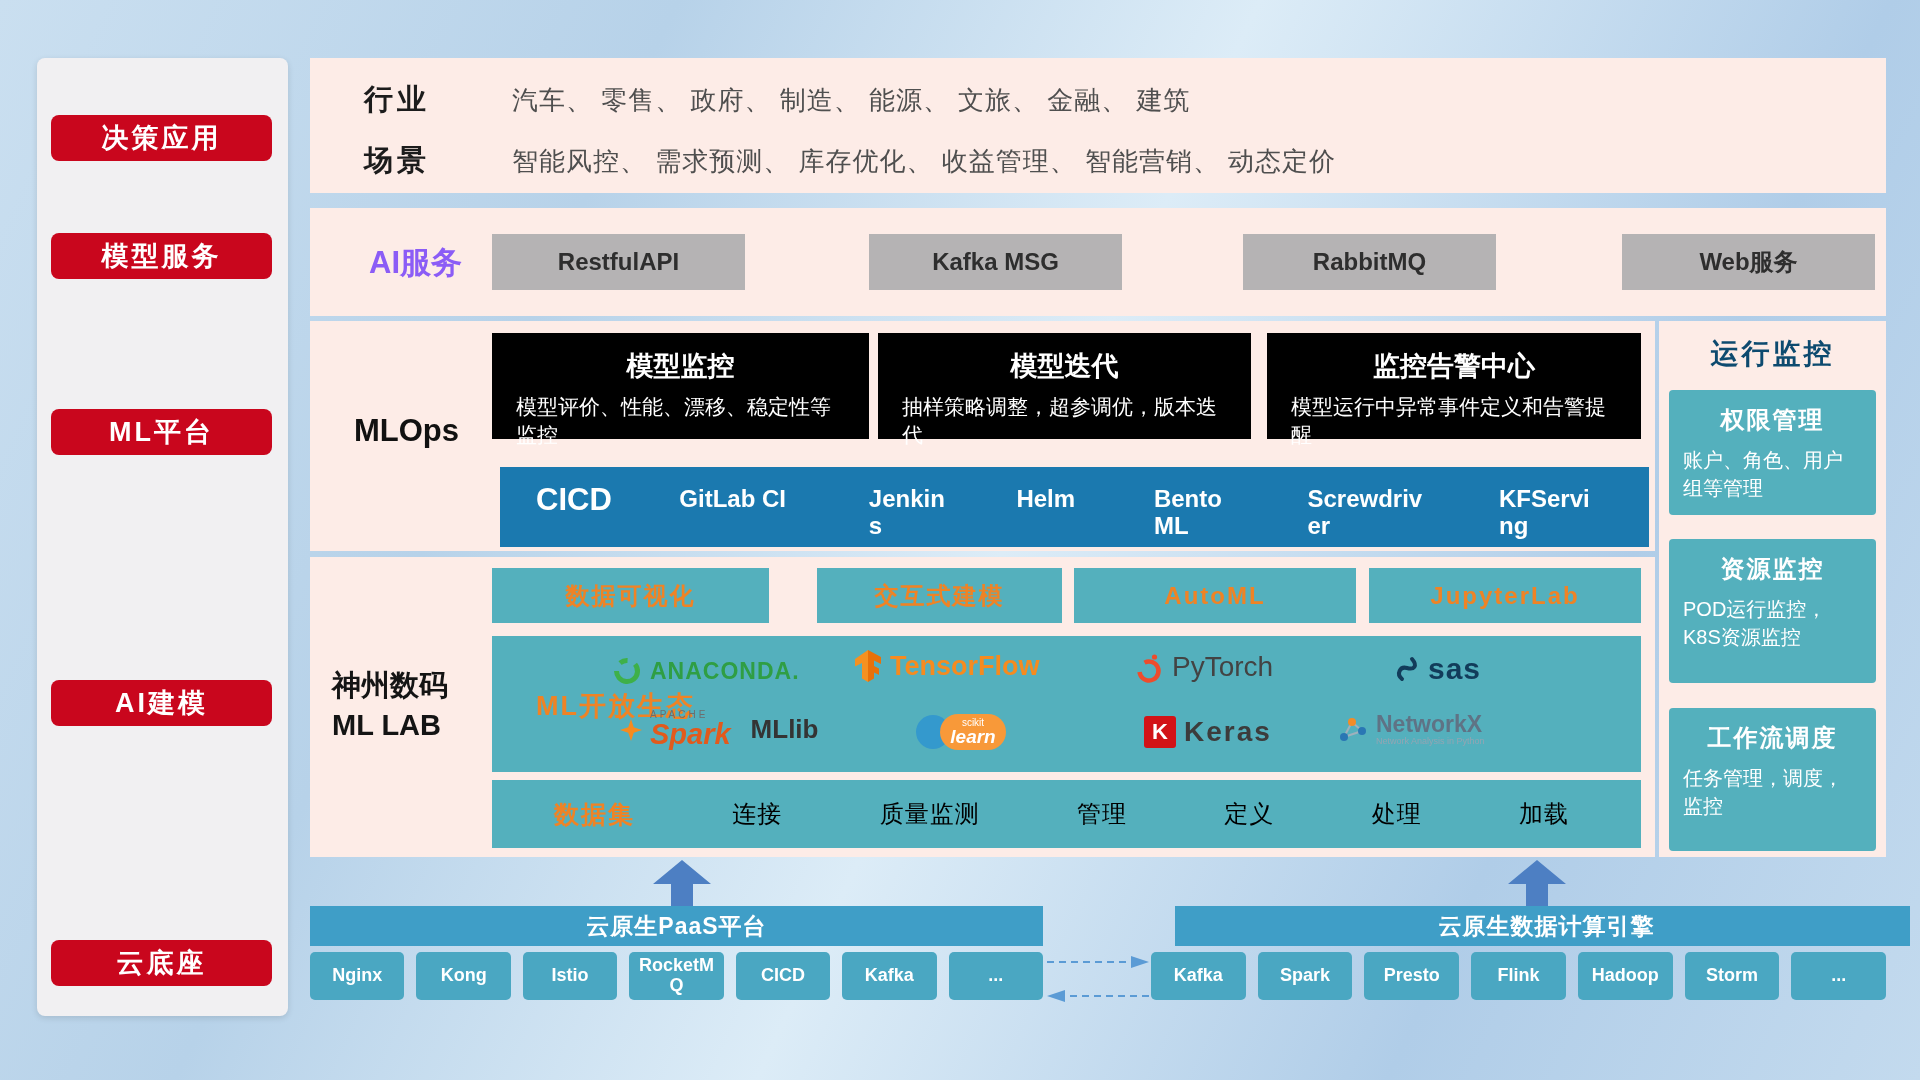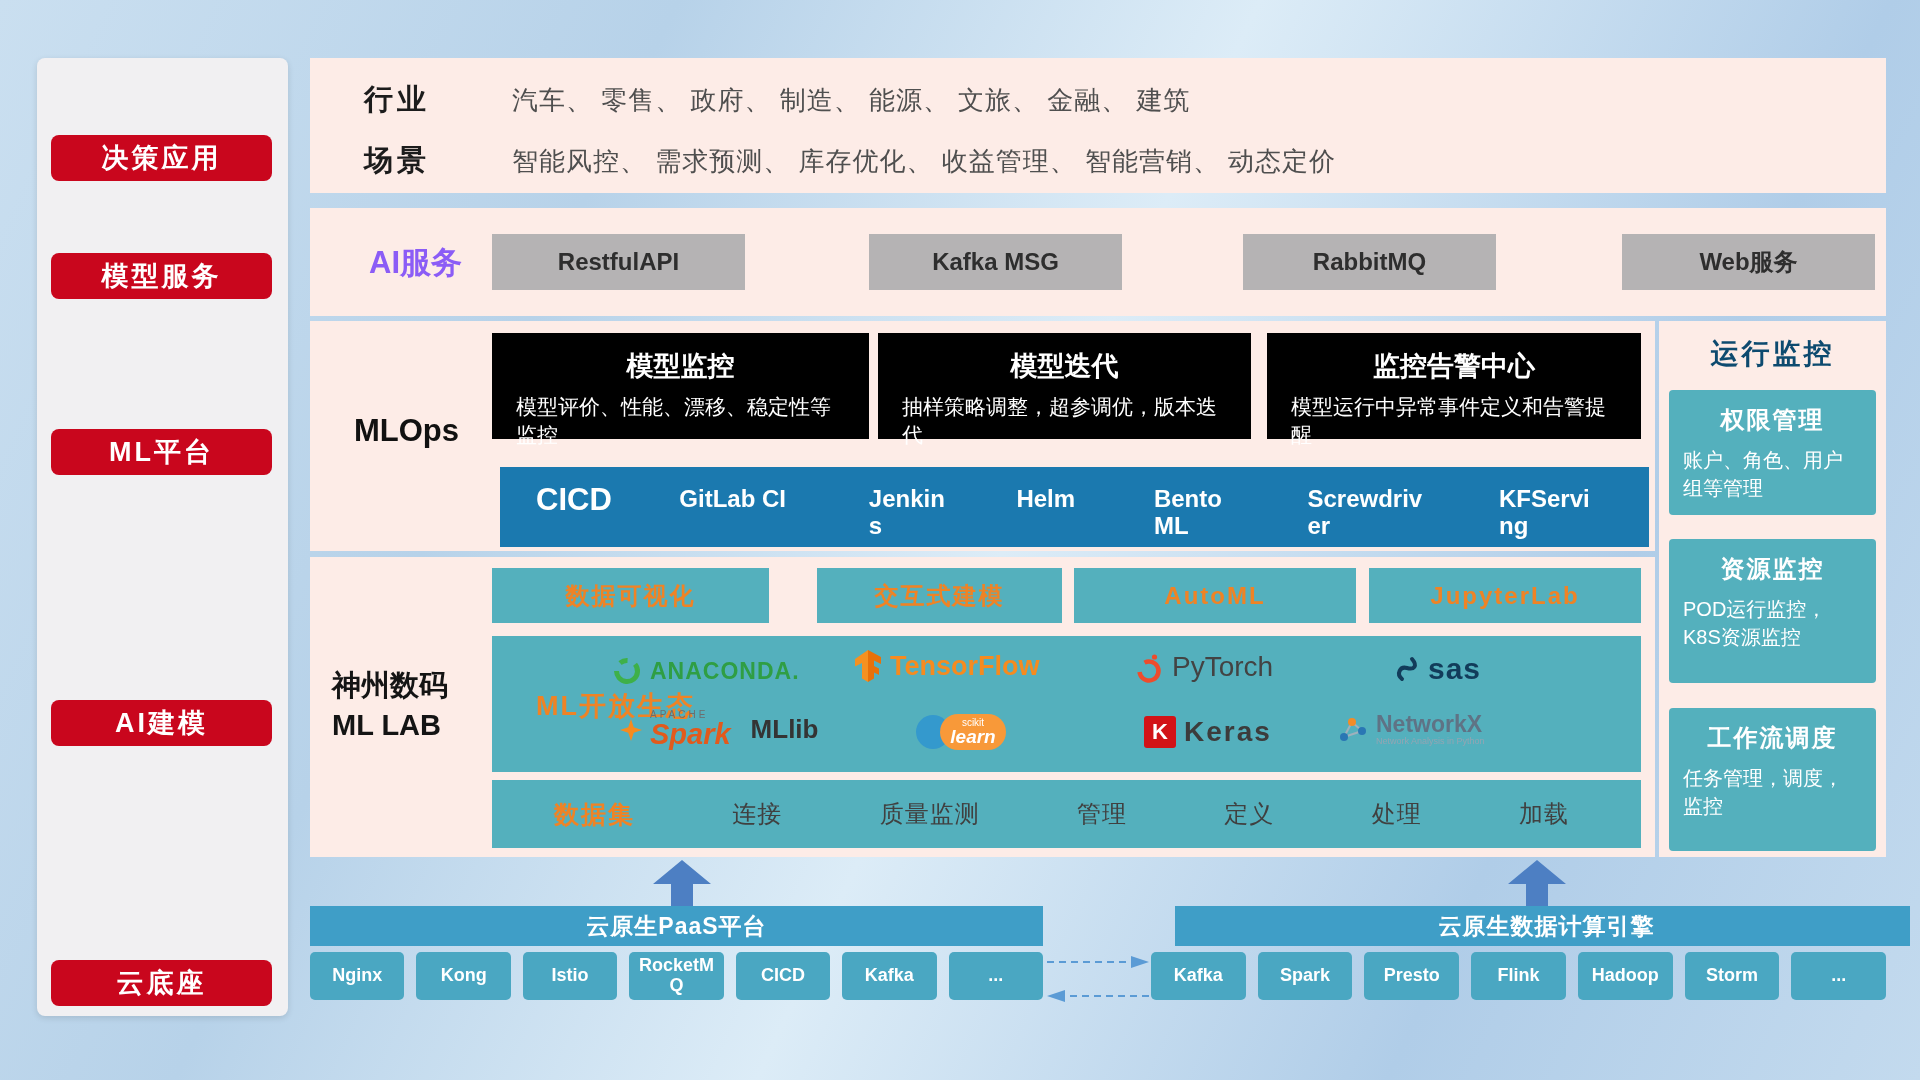--- a/index.html
+++ b/index.html
@@ -6,21 +6,21 @@
   html,body { width:1920px; height:1080px; }
   body { font-family:"Liberation Sans","DejaVu Sans",sans-serif; }
   .canvas { position:relative; width:1920px; height:1080px; overflow:hidden;
     background:linear-gradient(115deg,#cadff0 0%,#b7d2e9 28%,#dcecf7 52%,#b0cde8 78%,#c3daee 100%); }
 
   
   .sidebar { position:absolute; left:37px; top:58px; width:251px; height:958px;
     background:#f1f0f2; border-radius:8px; box-shadow:0 2px 6px rgba(0,0,0,.12); }
   .side-btn { position:absolute; left:14px; width:221px; height:46px; background:#c9061d;
     color:#fff; font-size:27px; font-weight:bold; letter-spacing:3px; border-radius:8px;
-    display:flex; align-items:center; justify-content:center;margin-top:20px; }
+    display:flex; align-items:center; justify-content:center; }
   .sb1{top:57px}.sb2{top:175px}.sb3{top:351px}.sb4{top:622px}.sb5{top:882px}
 
   
   .band { position:absolute; background:#fdece7; }
   .band1 { left:310px; top:58px;  width:1576px; height:135px; }
   .band2 { left:310px; top:208px; width:1576px; height:108px; }
   .band3 { left:310px; top:321px; width:1345px; height:230px; }
   .band4 { left:310px; top:557px; width:1345px; height:300px; }
   .rightcol { left:1659px; top:321px; width:227px; height:536px; }
 
@@ -76,21 +76,21 @@
   .sk-bottom{font-size:19px;font-weight:bold;font-style:italic;line-height:18px}
   .keras-k{width:32px;height:32px;background:#d21317;color:#fff;border-radius:3px;
     display:flex;align-items:center;justify-content:center;font-size:22px;font-weight:bold}
   .keras-text{font-size:28px;font-weight:600;color:#3c3c3c;letter-spacing:2px}
   .nx-col{display:flex;flex-direction:column;line-height:1.1}
   .nx-text{font-size:23px;font-weight:bold;color:#5f7385}
   .nx-tag{font-size:9px;color:#93a5b3}
   .dataset-bar { position:absolute; left:182px; top:223px; width:1149px; height:68px; background:#54b0bd;
     display:flex; align-items:center; justify-content:space-between; padding:0 72px 0 62px; }
   .dataset-label { font-size:25px; font-weight:bold; color:#ef8325; letter-spacing:2px; }
-  .dataset-item { font-size:24px; color:#404040; letter-spacing:1px; }
+  .dataset-item { font-size:24px; color:#000000; letter-spacing:1px; }
 
   
   .monitor-title { text-align:center; margin-top:14px; font-size:28px; font-weight:bold; color:#0d4a6f; letter-spacing:3px; }
   .monitor-card { position:absolute; left:10px; width:207px; background:#54b0bd; border-radius:4px;
     color:#fff; padding:8px 14px; }
   .m1{top:69px;height:125px}.m2{top:218px;height:144px}.m3{top:387px;height:143px}
   .monitor-card-title { text-align:center; font-size:24px; font-weight:bold; margin:6px 0 10px; letter-spacing:2px; }
   .monitor-desc { font-size:20px; line-height:1.4; }
 
   

